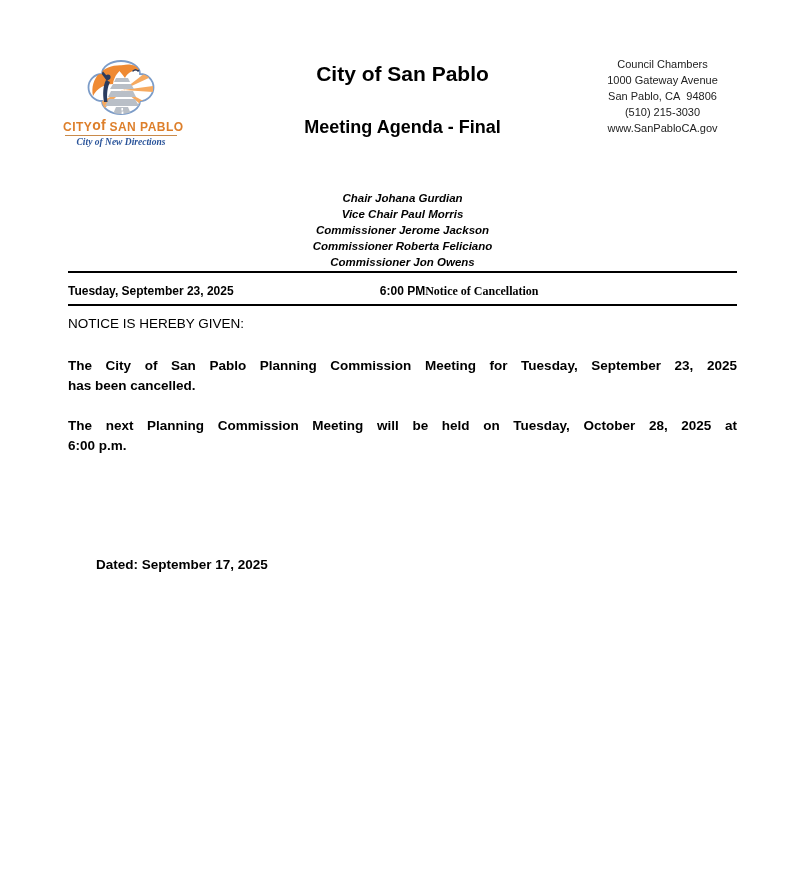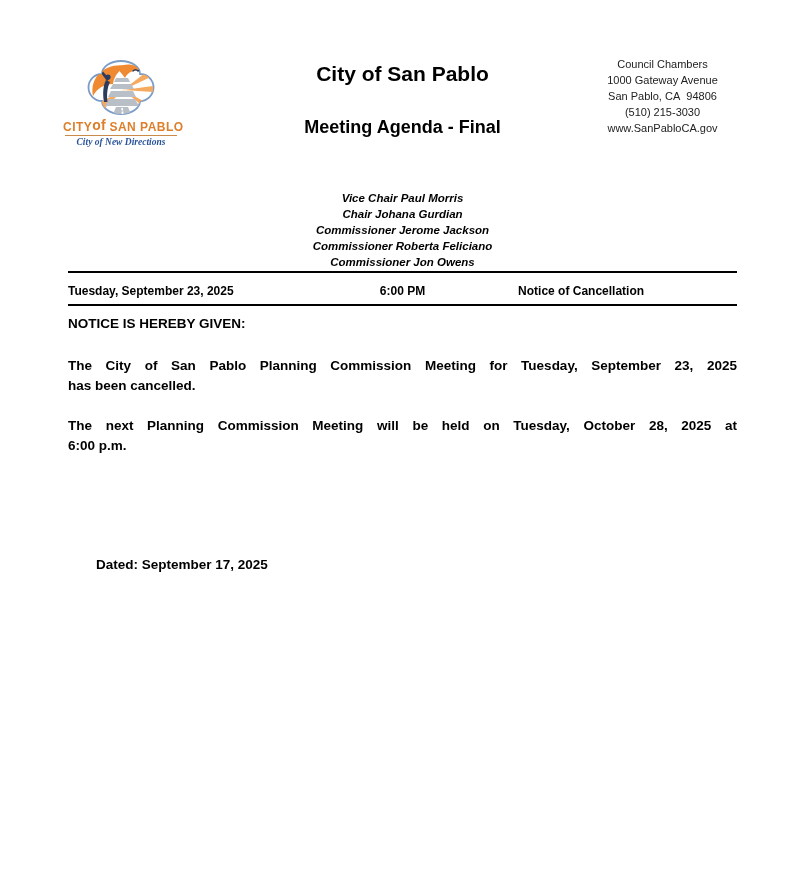--- a/index.html
+++ b/index.html
@@ -35,24 +35,24 @@
   
   .members{position:absolute;left:68px;top:190px;width:669px;text-align:center;font-size:11.5px;font-weight:bold;font-style:italic;line-height:16px;}
 
   
   .rule{position:absolute;left:68px;width:669px;height:2px;background:#000;}
   .rule-top{top:271px;}
   .rule-bottom{top:304px;}
   .meeting-row{position:absolute;left:68px;top:284px;width:669px;display:flex;align-items:baseline;font-size:12px;font-weight:bold;}
   .meeting-row .m-date{flex:1;text-align:left;}
   .meeting-row .m-time{flex:0 0 auto;text-align:right;}
-  .meeting-row .m-label{flex:1;text-align:center;}
+  .meeting-row .m-label{flex:1;text-align:left;font-family:Liberation Serif, serif;}
 
   
-  .notice-heading{position:absolute;left:68px;top:316px;font-size:13.5px;font-weight:bold;}
+  .notice-heading{position:absolute;left:68px;top:316px;font-size:13.5px;font-weight:normal;}
   .para{position:absolute;left:68px;width:669px;font-size:13.5px;font-weight:bold;line-height:20px;}
   .para-1{top:356px;}
   .para-2{top:416px;}
   .jline{text-align:justify;text-align-last:justify;}
   .lline{text-align:left;}
   .dated{position:absolute;left:68px;top:557px;font-size:13.5px;font-weight:bold;margin-left:28px;}
 </style>
 </head>
 <body>
 
@@ -102,22 +102,22 @@
 
   <div class="address">
     <div>Council Chambers</div>
     <div>1000 Gateway Avenue</div>
     <div>San Pablo, CA&nbsp; 94806</div>
     <div>(510) 215-3030</div>
     <div>www.SanPabloCA.gov</div>
   </div>
 
   <div class="members">
+    <div>Chair Johana Gurdian</div>
     <div>Vice Chair Paul Morris</div>
-    <div>Chair Johana Gurdian</div>
     <div>Commissioner Jerome Jackson</div>
     <div>Commissioner Roberta Feliciano</div>
     <div>Commissioner Jon Owens</div>
   </div>
 
   <div class="rule rule-top"></div>
   <div class="meeting-row">
     <span class="m-date">Tuesday, September 23, 2025</span>
     <span class="m-time">6:00 PM</span>
     <span class="m-label">Notice of Cancellation</span>

